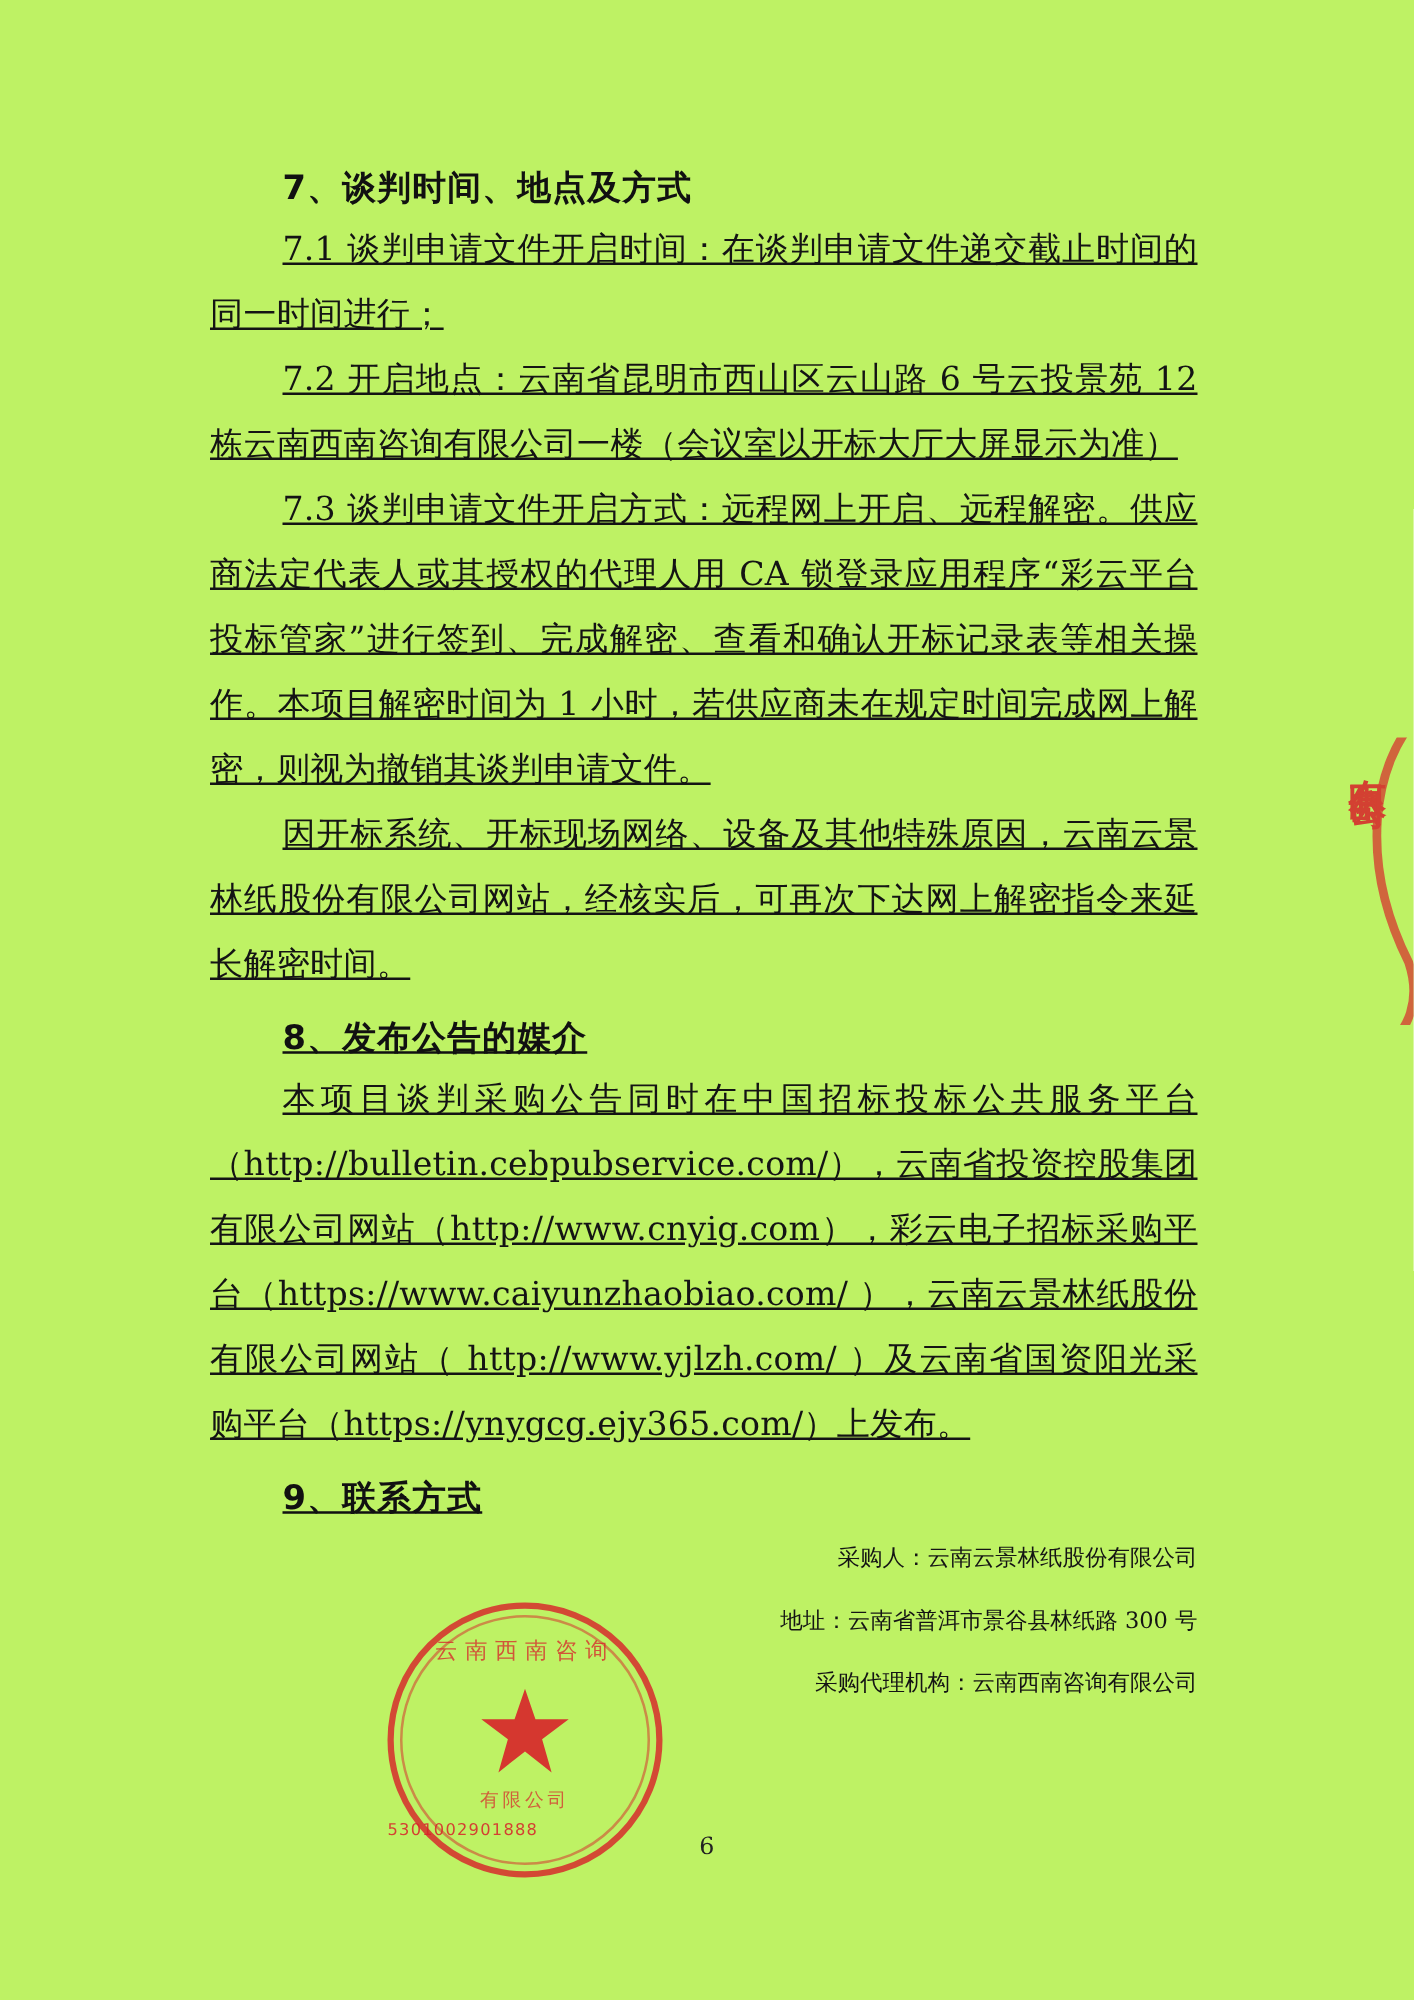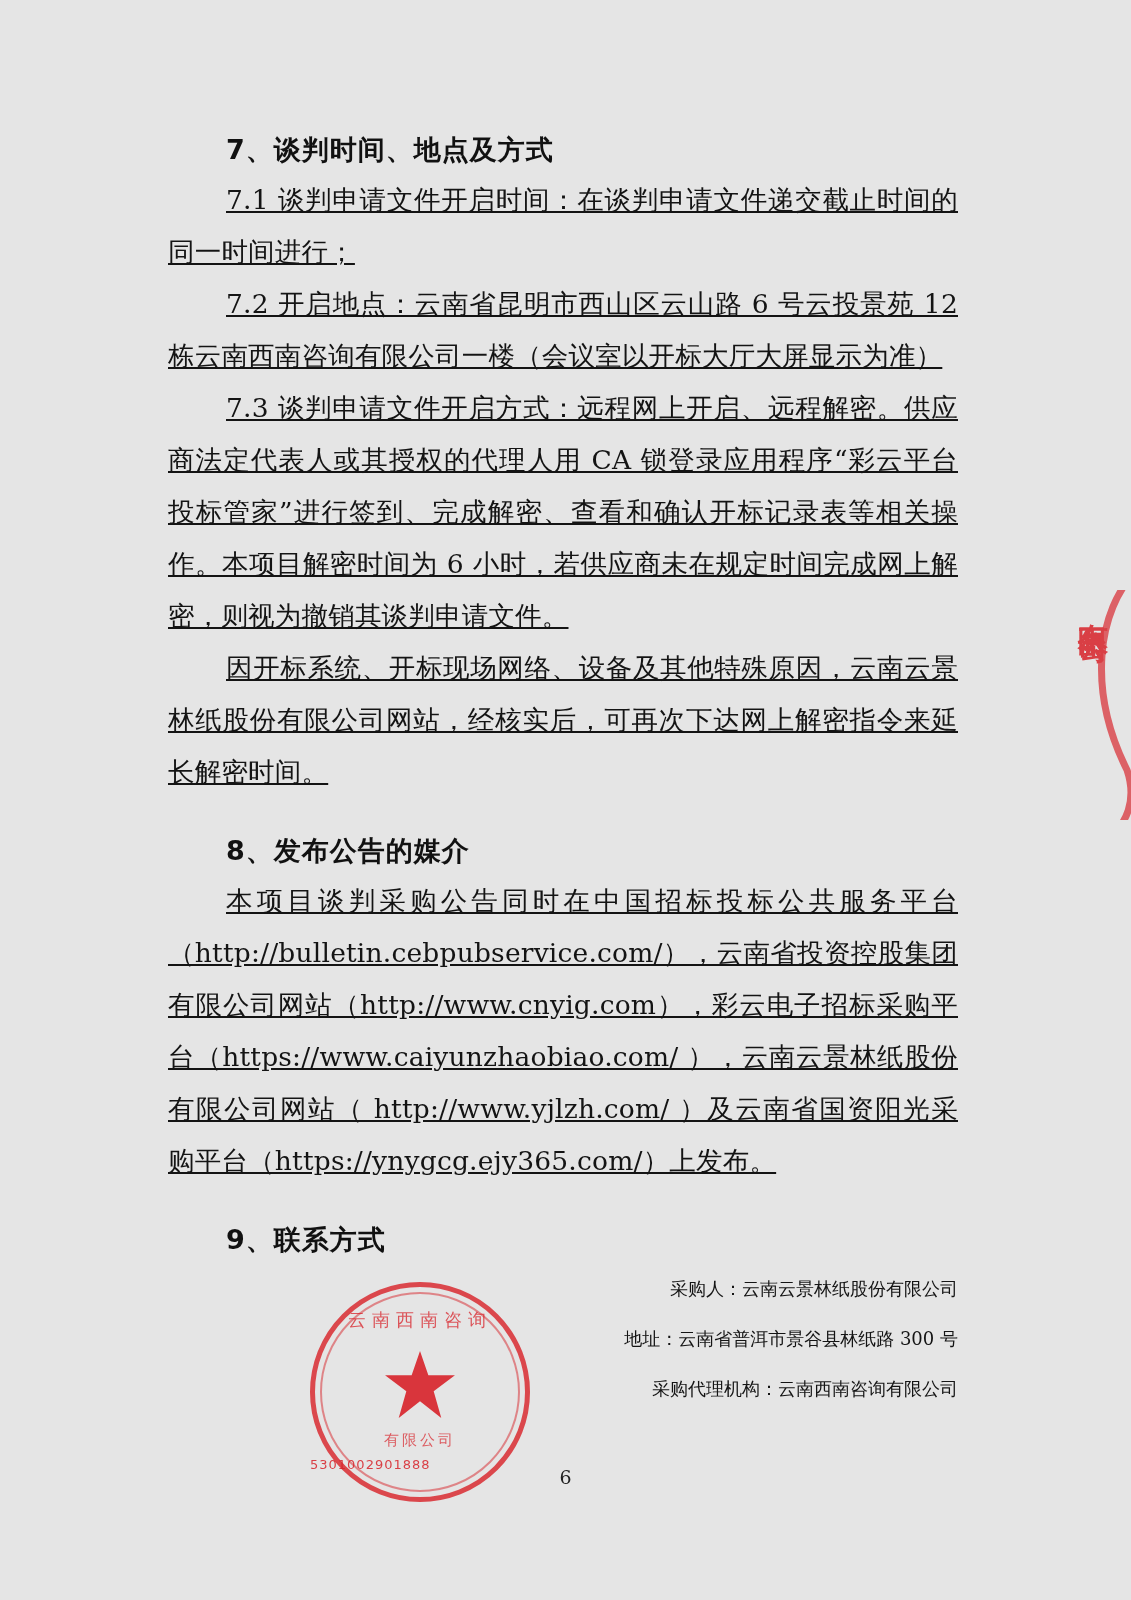--- a/index.html
+++ b/index.html
@@ -11,39 +11,40 @@
     width: 1131px;
     height: 1600px;
     position: relative;
     overflow: hidden;
     font-family: "DejaVu Serif", "Liberation Serif", serif;
     color: #1a1a1a;
   }
   .page {
     position: absolute;
     inset: 0;
-    background: #e5e5e5;
+    background: #bef264;
   }
   .content {
     position: absolute;
     left: 168px;
     top: 132px;
     width: 790px;
   }
   .h-section {
     font-family: "DejaVu Sans", "Liberation Sans", sans-serif;
     font-weight: bold;
     font-size: 27px;
     letter-spacing: 1px;
     margin: 0 0 6px 0;
     padding-left: 58px;
     color: #111;
   }
   .h-section.spaced-top {
-    margin-top: 35px;
+    margin-top: 14px;
+    text-decoration: underline;
   }
   p.para {
     margin: 0;
     font-size: 26.5px;
     line-height: 52px;
     text-indent: 58px;
     text-align: justify;
     text-justify: inter-ideograph;
     letter-spacing: 0.2px;
     color: #141414;
@@ -172,21 +173,21 @@
 </head>
 <body>
 
 <div class="page">
 
   <div class="content">
 
     <h2 class="h-section">7、谈判时间、地点及方式</h2>
     <p class="para">7.1 谈判申请文件开启时间：在谈判申请文件递交截止时间的同一时间进行；</p>
     <p class="para">7.2 开启地点：云南省昆明市西山区云山路 6 号云投景苑 12 栋云南西南咨询有限公司一楼（会议室以开标大厅大屏显示为准）</p>
-    <p class="para">7.3 谈判申请文件开启方式：远程网上开启、远程解密。供应商法定代表人或其授权的代理人用 CA 锁登录应用程序“彩云平台投标管家”进行签到、完成解密、查看和确认开标记录表等相关操作。本项目解密时间为 6 小时，若供应商未在规定时间完成网上解密，则视为撤销其谈判申请文件。</p>
+    <p class="para">7.3 谈判申请文件开启方式：远程网上开启、远程解密。供应商法定代表人或其授权的代理人用 CA 锁登录应用程序“彩云平台投标管家”进行签到、完成解密、查看和确认开标记录表等相关操作。本项目解密时间为 1 小时，若供应商未在规定时间完成网上解密，则视为撤销其谈判申请文件。</p>
     <p class="para">因开标系统、开标现场网络、设备及其他特殊原因，云南云景林纸股份有限公司网站，经核实后，可再次下达网上解密指令来延长解密时间。</p>
 
     <h2 class="h-section spaced-top">8、发布公告的媒介</h2>
     <p class="para">本项目谈判采购公告同时在中国招标投标公共服务平台（http://bulletin.cebpubservice.com/），云南省投资控股集团有限公司网站（http://www.cnyig.com），彩云电子招标采购平台（https://www.caiyunzhaobiao.com/ ），云南云景林纸股份有限公司网站（ http://www.yjlzh.com/ ）及云南省国资阳光采购平台（https://ynygcg.ejy365.com/）上发布。</p>
 
     <h2 class="h-section spaced-top">9、联系方式</h2>
     <div class="contact-line">采购人：云南云景林纸股份有限公司</div>
     <div class="contact-line">地址：云南省普洱市景谷县林纸路 300 号</div>
     <div class="contact-line">采购代理机构：云南西南咨询有限公司</div>
 

